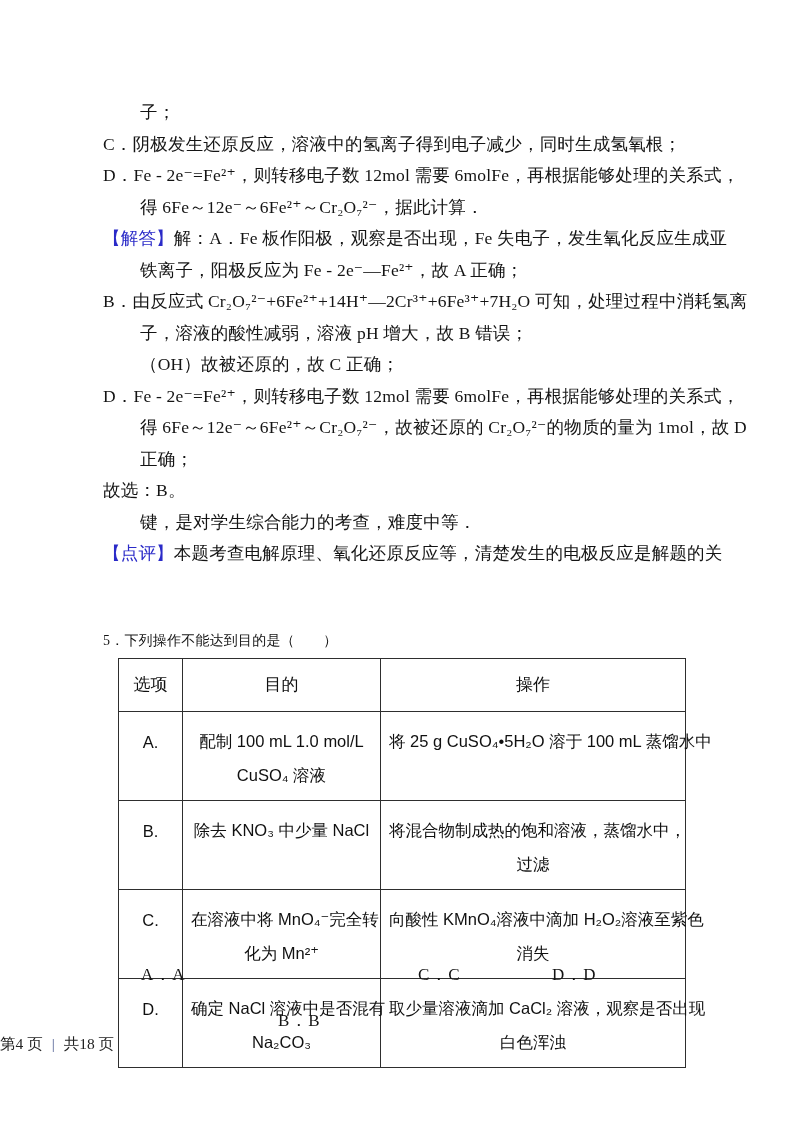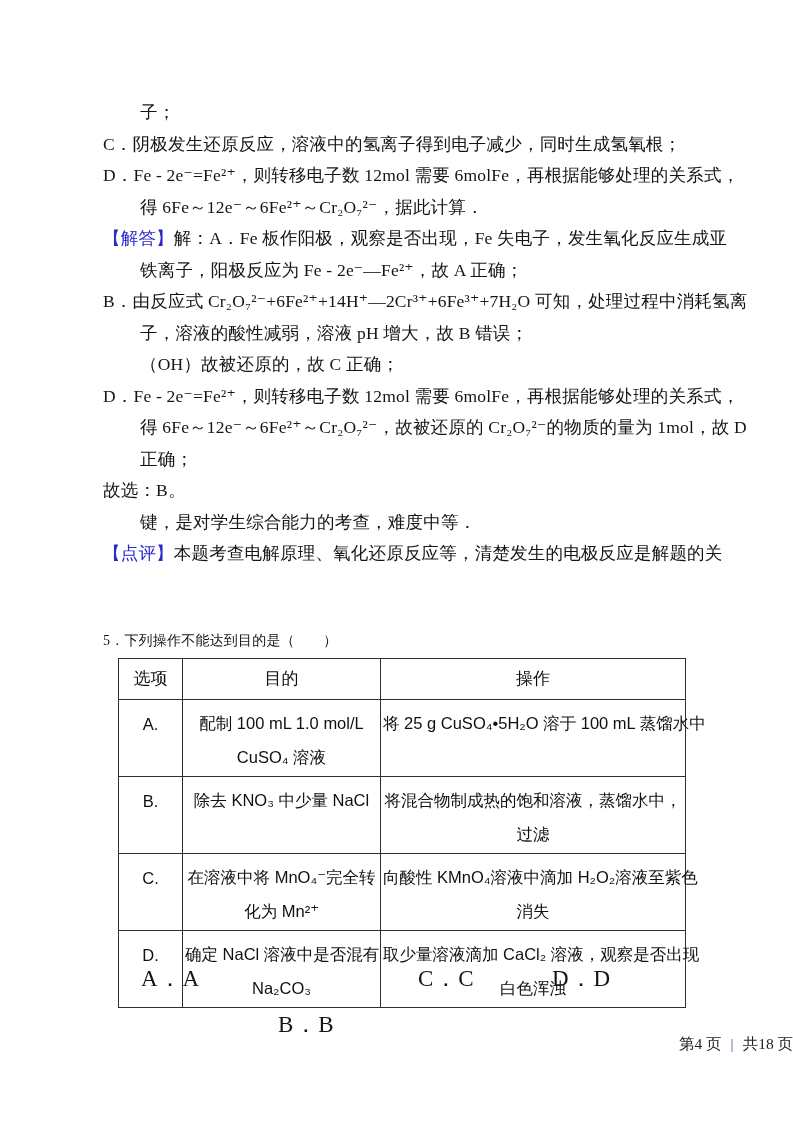--- a/index.html
+++ b/index.html
@@ -36,46 +36,46 @@
     position:absolute;left:118px;top:658px;
     width:567px;
     border-collapse:collapse;
     table-layout:fixed;
     font-family:"Liberation Sans","DejaVu Sans",sans-serif;
     font-size:16.5px;
     color:#101010;
   }
   table.opts td,table.opts th{
     border:1.6px solid var(--border);
-    padding:2px;
+    padding:8px;
     vertical-align:top;
     text-align:center;
     font-weight:normal;
     margin-top:27px;
   }
   tr.hrow{height:38px;}
   tr.hrow th{
     font-family:"Liberation Serif","DejaVu Serif",serif;
     font-size:17px;
     line-height:36px;
     vertical-align:middle;
   }
   tr.rA{height:64px;}
   tr.rB{height:66px;}
   tr.rC{height:67px;}
   tr.rD{height:64px;}
   .cl{line-height:33px;padding-top:1px;white-space:nowrap;}
   td .cl:first-child{padding-top:5px;}
   .opt-letter{line-height:33px;padding-top:6px;}
-  .answers{position:absolute;left:0;top:963px;width:793px;height:30px;font-size:23px;}
+  .answers{position:absolute;left:0;top:963px;width:793px;height:30px;font-size:17px;}
   .answers span{position:absolute;white-space:nowrap;letter-spacing:1px;}
   .ansA{left:141px;} .ansB{left:278px;margin-top:46px;} .ansC{left:418px;} .ansD{left:552px;}
   .footer{
     position:absolute;left:0;top:1034px;width:793px;
-    text-align:right;font-size:15.5px;color:#222;
+    text-align:left;font-size:15.5px;color:#222;
   }
   .footer .sep{color:var(--sep);padding:0 9px;font-size:15px;}
 </style>
 </head>
 <body>
 
 <div class="page">
 
   <div class="body-text">
     <div class="line indent">子；</div>

